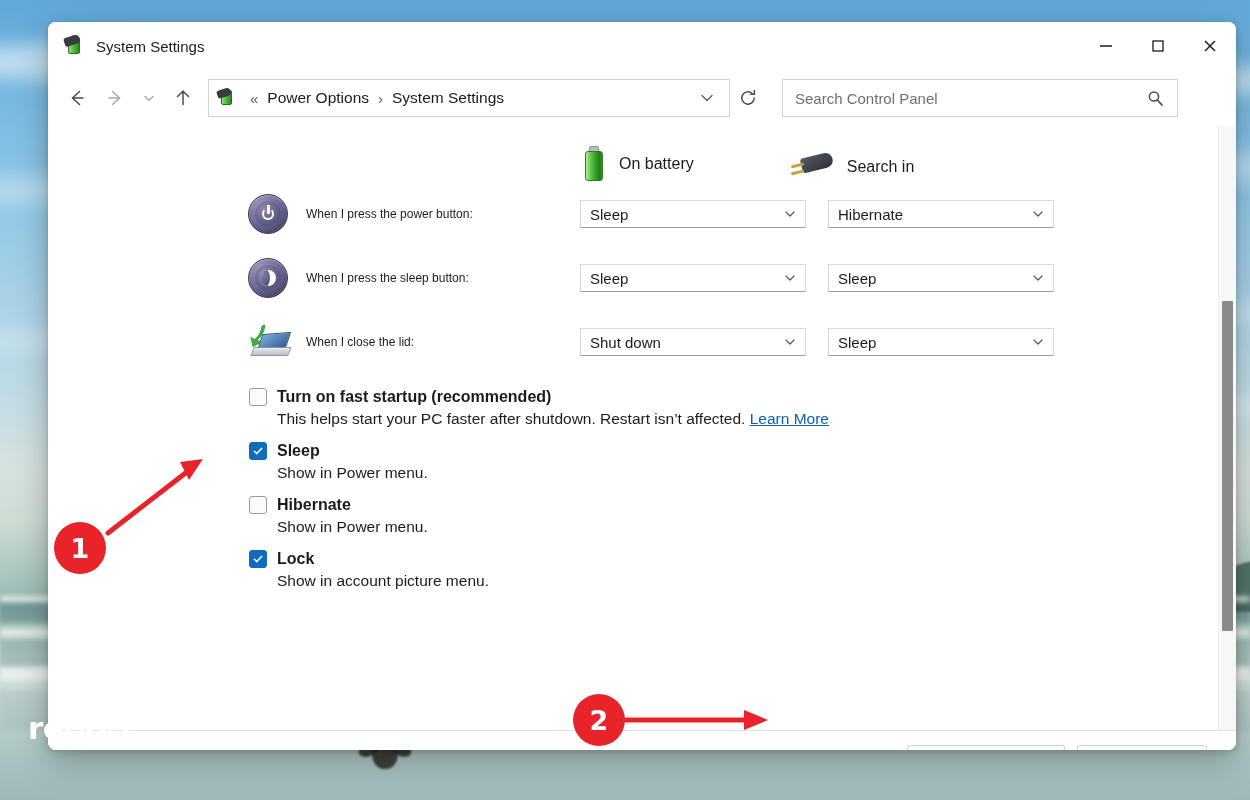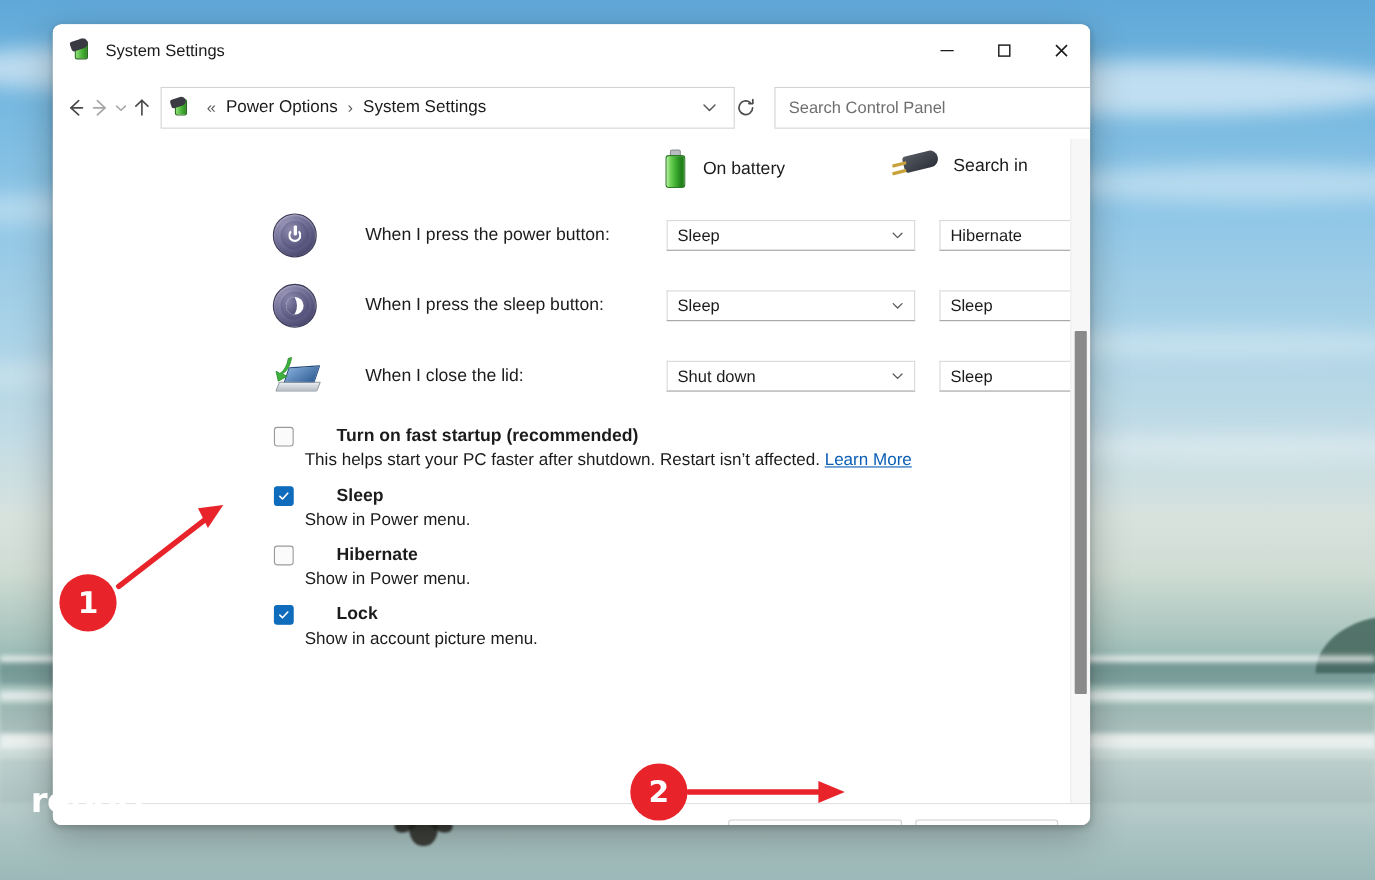--- a/index.html
+++ b/index.html
@@ -76,21 +76,21 @@
   #watermark .wm-bot {
     font-size: 31px; font-weight: bold; color: #ffffff;
     letter-spacing: -0.5px; margin-left: 10px; margin-top: 1px;
     font-family: "DejaVu Sans", sans-serif;
   }
 
   
   #window {
     position: absolute;
     left: 48px; top: 22px;
-    width: 943px; height: 728px;
+    width: 1188px; height: 728px;
     background: #ffffff;
     border-radius: 8px;
     box-shadow: 0 10px 34px rgba(0,0,0,0.28), 0 2px 6px rgba(0,0,0,0.18);
     z-index: 20;
     overflow: hidden;
   }
 
   
   #titlebar {
     position: relative;
@@ -200,24 +200,23 @@
   
   #content {
     position: relative;
     height: 604px;
     background: #fff;
     overflow: hidden;
   }
 
   
   #power-headers {
-    display: flex; align-items: flex-start;
+    display: flex; align-items: flex-end;
     padding-top: 10px;
     height: 56px;
-    padding-left: 20px;
   }
   .ph-item { display: flex; align-items: center; }
   .ph-label {
     font-size: 16px; color: #1b1b1b;
     font-family: "Liberation Sans", sans-serif;
   }
   .battery-icon {
     position: relative; width: 26px; height: 36px; margin-right: 12px;
   }
   .battery-icon .body {
@@ -251,24 +250,23 @@
   .plug-icon .pin.p1 { left: 4px; top: 12px; }
   .plug-icon .pin.p2 { left: 4px; top: 19px; }
 
   
   .setting-row {
     display: flex; align-items: center;
     height: 64px;
   }
   .row-icon { width: 46px; margin-left: 200px; margin-right: 12px; flex: 0 0 auto; }
   .row-label {
-    font-size: 16px; color: #1b1b1b; flex: 0 0 auto;
+    font-size: 12px; color: #1b1b1b; flex: 0 0 auto;
     width: 274px;
     font-family: "Liberation Sans", sans-serif;
-    margin-left: 26px;
   }
   .combo {
     width: 226px; height: 28px;
     border: 1px solid #d9d9d9;
     border-bottom: 1px solid #a0a0a0;
     background: #fff;
     display: flex; align-items: center;
     padding: 0 8px 0 9px;
     flex: 0 0 auto;
   }
@@ -344,21 +342,21 @@
   }
   #shutdown-header .txt {
     font-size: 16px; color: #1b1b1b; flex: 0 0 auto;
     padding-right: 14px;
     font-family: "Liberation Sans", sans-serif;
   }
   #shutdown-header .rule {
     flex: 1 1 auto; height: 1px; background: #c9c9c9;
   }
   .chk-row { margin-left: 201px; margin-top: 14px; }
-  .chk-line { display: flex; align-items: flex-end; gap: 29px; }
+  .chk-line { display: flex; align-items: flex-end; }
   .cbox {
     width: 18px; height: 18px; flex: 0 0 auto;
     border: 1px solid #9a9a9a; background: #fbfbfb;
     border-radius: 3px; margin-right: 10px;
     display: flex; align-items: center; justify-content: center;
   }
   .cbox.checked {
     background: #0f6cbd; border-color: #0f6cbd;
   }
   .cbox .tick {

